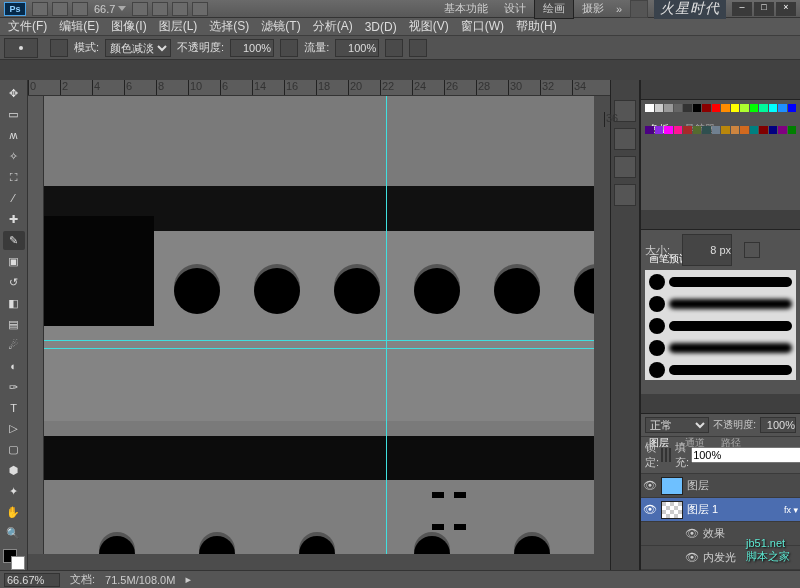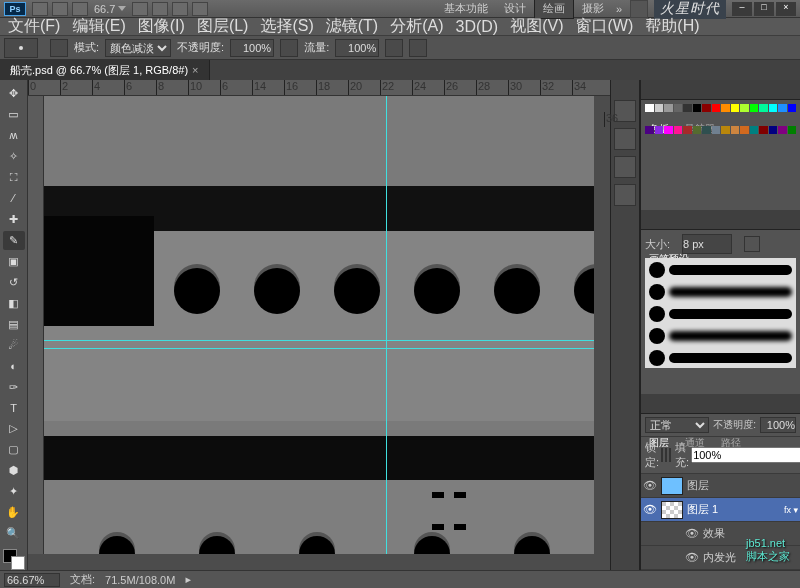--- a/index.html
+++ b/index.html
@@ -15,21 +15,21 @@
   .titlebar .ws { padding:2px 8px; color:#ccc; }
   .titlebar .ws.active { background:#4a4a4a; border:1px solid #222; }
   .titlebar .dbl-arrow { margin:0 4px; }
   .titlebar .search { width:18px;height:18px;border:1px solid #444;background:#555;margin-left:4px;}
   .titlebar .brand { margin-left:6px; font-style:italic; letter-spacing:1px; color:#e0e0e0; font-size:14px; background:#39424c; padding:1px 6px;}
   .titlebar .winbtns { display:flex; margin-left:4px;}
   .titlebar .winbtn { width:20px; height:14px; background:#3a3a3a; margin-left:2px; color:#fff; text-align:center; font-size:9px;}
 
   
   .menubar { height: 18px; background: #595959; display:flex; align-items:center; padding:0 8px; gap:12px; border-bottom:1px solid #3d3d3d;}
-  .menubar span { color:#ddd; font-size:16px; cursor:default; }
+  .menubar span { color:#ddd; font-size:12px; cursor:default; }
 
   
   .optbar { height: 24px; background:#535353; border-bottom:1px solid #333; display:flex; align-items:center; padding:0 4px; gap:6px; }
   .optbar .tool-preview { width:34px; height:20px; border:1px solid #333; background:#4a4a4a; display:flex; align-items:center; justify-content:center; }
   .optbar .tool-preview .dot { width:4px;height:4px;border-radius:50%;background:#ddd;}
   .optbar .lbl { color:#ddd; }
   .optbar select, .optbar input { background:#4b4b4b; color:#ddd; border:1px solid #333; font-size:11px; height:18px; }
   .optbar .num { width:44px; text-align:right; padding-right:2px;}
   .optbar .ob-ico { width:18px;height:18px;border:1px solid #333;background:#4a4a4a; }
 
@@ -81,21 +81,21 @@
   
   .panels { width:160px; background:#535353; display:flex; flex-direction:column; border-left:1px solid #222;}
   .panel-tabs { height:20px; background:#3f3f3f; display:flex; border-bottom:1px solid #222;}
   .panel-tabs .pt { padding:10px 8px; color:#aaa; font-size:10px;margin-top:32px;}
   .panel-tabs .pt.active{background:#535353;color:#fff;}
   .swatch-grid { padding:4px; display:grid; grid-template-columns:repeat(16,1fr); gap:1px; height:50px;}
   .swatch-grid .sw{width:100%;height:8px;}
   .panel-body { flex:1; padding:4px; font-size:11px;}
   
   .brush-panel .row{display:flex;align-items:center;gap:12px;margin-bottom:4px;}
-  .brush-panel input{width:50px;background:#454545;border:1px solid #333;color:#ddd;height:20px;}
+  .brush-panel input{width:50px;text-align:right;background:#454545;border:1px solid #333;color:#ddd;height:32px;}
   .brush-list{background:#ddd; height:110px; overflow:hidden;}
   .brush-stroke{height:20px;margin:2px 4px;display:flex;align-items:center;}
   .brush-stroke .bdot{width:16px;height:16px;background:#000;border-radius:50%;margin-right:4px;}
   .brush-stroke .bline{flex:1;height:10px;background:#000;border-radius:6px;}
   .brush-stroke.soft .bline{filter:blur(2px);}
   
   .layer-opts{display:flex;align-items:center;gap:4px;padding:3px 4px;border-bottom:1px solid #3a3a3a;}
   .layer-opts select{flex:1;background:#4a4a4a;border:1px solid #333;color:#ddd;height:16px;}
   .layer-opts .num{width:36px;background:#4a4a4a;border:1px solid #333;color:#ddd;height:16px;text-align:right;}
   .layer-locks{display:flex;align-items:center;gap:2px;padding:3px 4px;border-bottom:1px solid #3a3a3a;font-size:10px;}
@@ -167,21 +167,20 @@
   <span class="lbl">不透明度:</span>
   <input class="num" value="100%" style="">
   <span class="ob-ico"></span>
   <span class="lbl">流量:</span>
   <input class="num" value="100%" style="">
   <span class="ob-ico"></span>
   <span class="ob-ico"></span>
 </div>
 
 <div class="doctabs">
-  <div class="doctab active"><span>船壳.psd @ 66.7% (图层 1, RGB/8#)</span><span class="x">×</span></div>
 </div>
 
 <div class="main">
 
   <div class="toolbox">
     <div class="tbtn">✥</div>
     <div class="tbtn">▭</div>
     <div class="tbtn">ʍ</div>
     <div class="tbtn">✧</div>
     <div class="tbtn">⛶</div>

